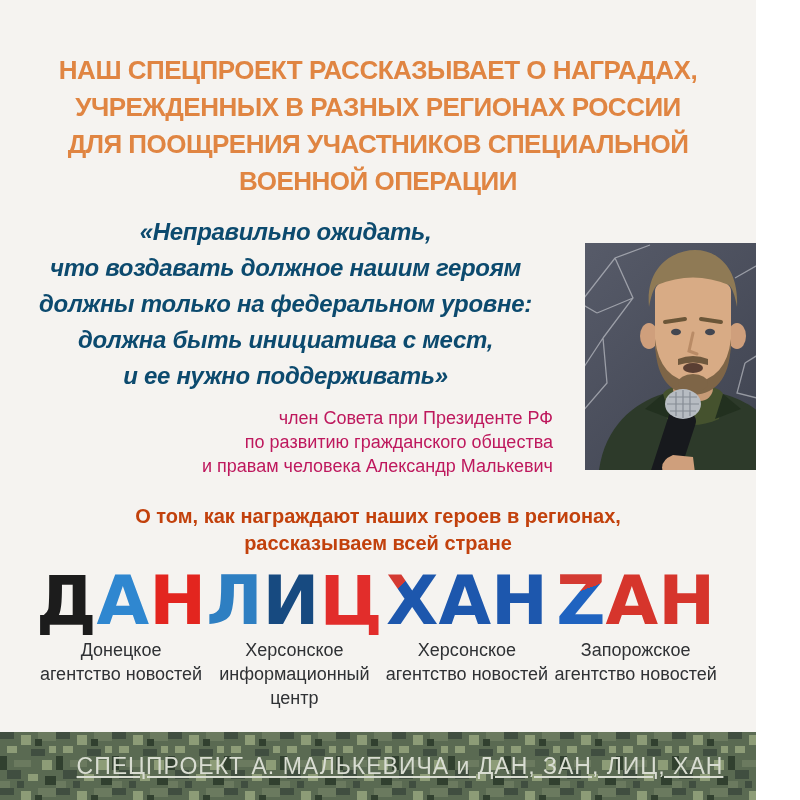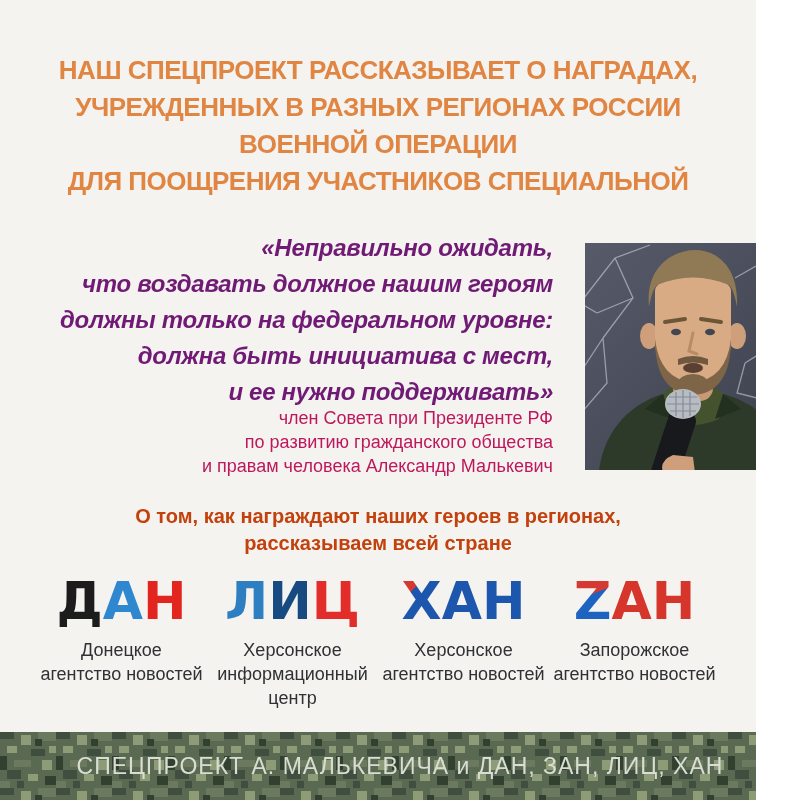--- a/index.html
+++ b/index.html
@@ -3,66 +3,66 @@
 <meta charset="utf-8">
 <style>
   html,body{margin:0;padding:0;}
   body{width:800px;height:800px;font-family:"Liberation Sans",sans-serif;}
   .poster{position:relative;width:756px;height:800px;background:#f5f3f0;overflow:hidden;}
 
   .headline{position:absolute;top:52px;left:28px;right:28px;text-align:center;
     color:#e08542;font-weight:700;font-size:26px;line-height:37px;letter-spacing:-0.5px;}
   .headline span{display:block;}
 
-  .quote{position:absolute;top:230px;left:18px;width:535px;text-align:right;
-    color:#701a75;font-style:italic;font-weight:700;font-size:24px;line-height:36px;letter-spacing:-0.3px;}
+  .quote{position:absolute;top:214px;left:18px;width:535px;text-align:center;
+    color:#0c4a6e;font-style:italic;font-weight:700;font-size:24px;line-height:36px;letter-spacing:-0.3px;}
   .quote span{display:block;}
 
   .attribution{position:absolute;top:406px;left:18px;width:535px;text-align:right;
     color:#be185d;font-size:18px;line-height:24px;}
   .attribution span{display:block;}
 
   .photo{position:absolute;top:243px;left:585px;width:215px;height:227px;}
 
   .subheadline{position:absolute;top:503px;left:0;right:0;text-align:center;
     color:#c2410c;font-weight:700;font-size:20px;line-height:27px;}
   .subheadline span{display:block;}
 
   .agencies{position:absolute;top:576px;left:36px;right:36px;display:flex;}
   .agency{flex:1 1 0;text-align:center;}
-  .agency-logo{font-weight:700;font-size:52px;line-height:50px;letter-spacing:0px;font-family:"DejaVu Sans","Liberation Sans",sans-serif;}
+  .agency-logo{font-weight:700;font-size:68px;line-height:50px;letter-spacing:0px;font-family:"DejaVu Sans","Liberation Sans",sans-serif;}
   .agency-caption{margin-top:12px;color:#2f3134;font-size:18px;line-height:24px;}
   .agency-caption span{display:block;}
 
   .dan-l1{color:#1c1c1c;} .dan-l2{color:#2f87d0;} .dan-l3{color:#e3251f;}
   .lits-l1{color:#2e7fc2;} .lits-l2{color:#174a80;} .lits-l3{color:#e22d2b;}
   .khan-x{color:#1d57ad;} .khan-l2,.khan-l3{color:#1d57ad;}
   .zan-z{color:#d6352c;} .zan-l2,.zan-l3{color:#d6352c;}
   @supports ((-webkit-background-clip:text) or (background-clip:text)){
     .khan-x{background-image:linear-gradient(135deg,#d43a32 30%,#1d57ad 30%);
       -webkit-background-clip:text;background-clip:text;color:transparent;}
     .zan-z{background-image:linear-gradient(160deg,#d43a32 40%,#1f63c0 40%);
       -webkit-background-clip:text;background-clip:text;color:transparent;}
   }
 
   .footer{position:absolute;top:732px;left:0;width:800px;height:68px;}
   .footer svg{position:absolute;top:0;left:0;}
   .footer-text{position:absolute;top:0;left:0;right:0;height:68px;line-height:68px;
-    text-align:center;color:#d9ddd2;font-size:23px;letter-spacing:1px;}
+    text-align:center;color:#d9ddd2;font-size:23px;letter-spacing:1px;text-decoration:underline;}
 </style>
 </head>
 <body>
 
 <div class="poster">
 
   <div class="headline">
     <span>НАШ СПЕЦПРОЕКТ РАССКАЗЫВАЕТ О НАГРАДАХ,</span>
     <span>УЧРЕЖДЕННЫХ В РАЗНЫХ РЕГИОНАХ РОССИИ</span>
+    <span>ДЛЯ ПООЩРЕНИЯ УЧАСТНИКОВ СПЕЦИАЛЬНОЙ</span>
     <span>ВОЕННОЙ ОПЕРАЦИИ</span>
-    <span>ДЛЯ ПООЩРЕНИЯ УЧАСТНИКОВ СПЕЦИАЛЬНОЙ</span>
   </div>
 
   <div class="quote">
     <span>«Неправильно ожидать,</span>
     <span>что воздавать должное нашим героям</span>
     <span>должны только на федеральном уровне:</span>
     <span>должна быть инициатива с мест,</span>
     <span>и ее нужно поддерживать»</span>
   </div>
 

